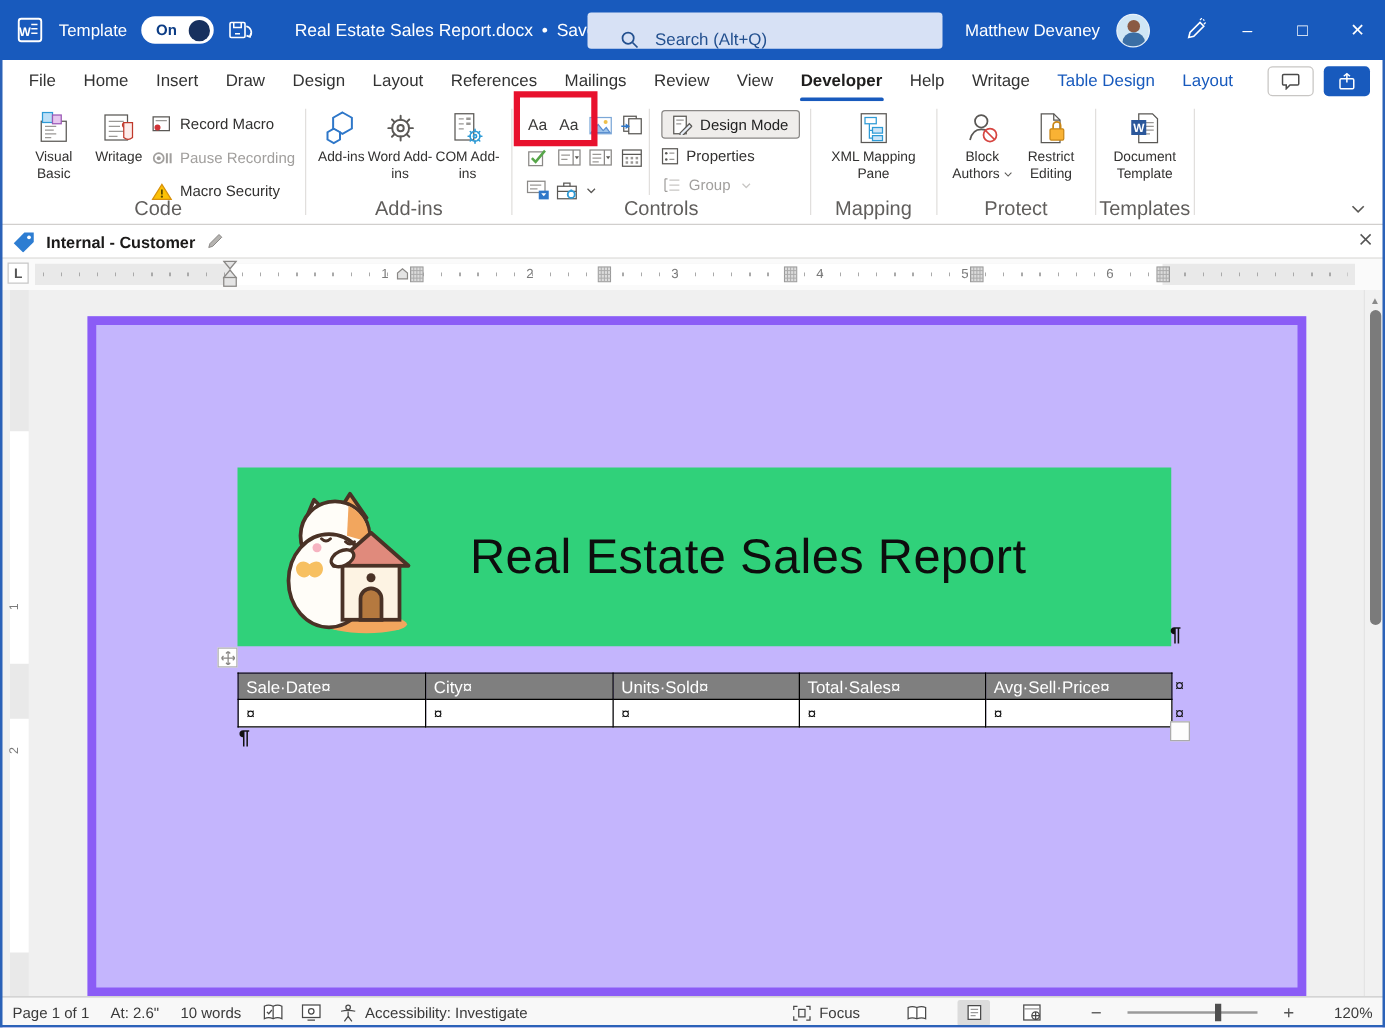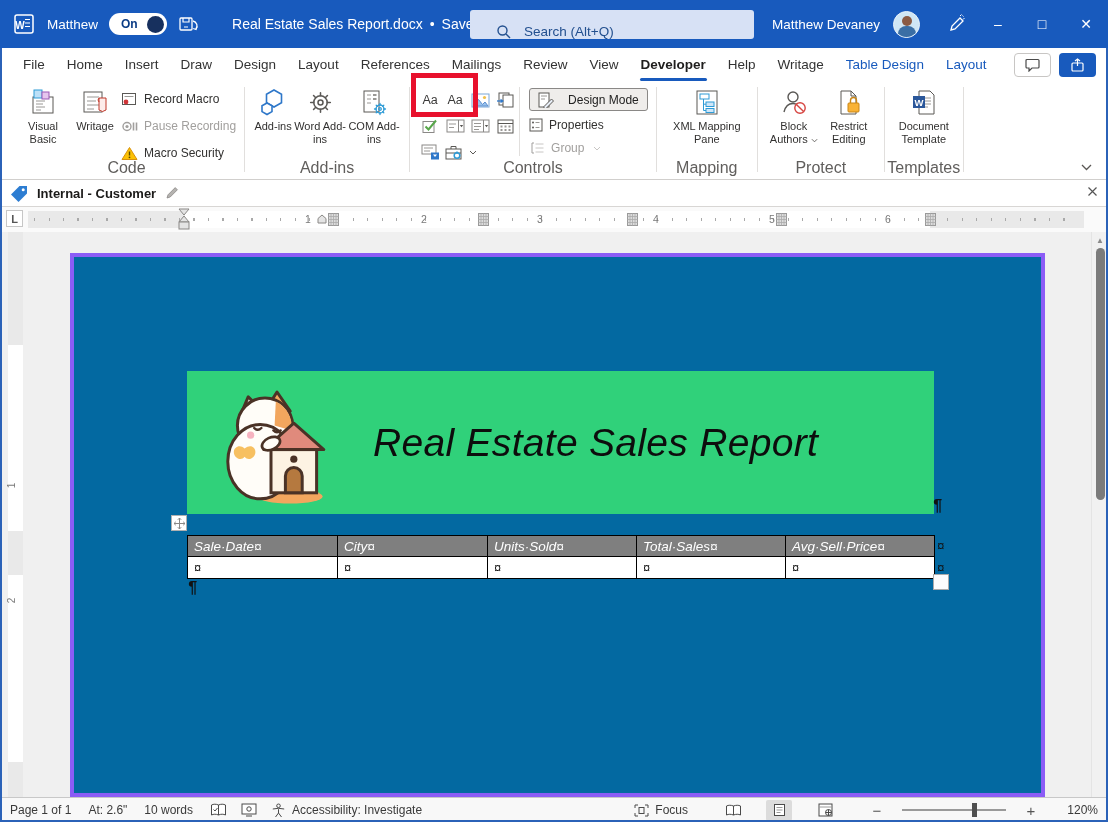--- a/index.html
+++ b/index.html
@@ -45,21 +45,21 @@
   .bigbtn { width:52px; display:flex; flex-direction:column; align-items:center; padding-top:3px; font-size:11px; color:#323130; text-align:center; line-height:1.18; cursor:pointer; }
   .bigbtn .bicon { height:31px; display:flex; align-items:center; justify-content:center; }
   .bigbtn .blabel { margin-top:2px; }
   .code-col { display:flex; flex-direction:column; gap:9px; padding-top:6px; }
   .smallbtn { display:flex; align-items:center; gap:6px; font-size:12px; color:#323130; height:18px; cursor:pointer; white-space:nowrap; }
   .smallbtn.disabled { color:#a19f9d; cursor:default; }
   .ctl-grid { display:grid; grid-template-columns:repeat(4,25px); grid-auto-rows:26px; padding-top:4px; }
   .ctl { width:24px; height:24px; display:flex; align-items:center; justify-content:center; cursor:pointer; color:#3b3a39; }
   .ctl .aa { font-size:12.5px; letter-spacing:0; }
   .ctl-right { display:flex; flex-direction:column; gap:5px; padding:4px 0 0 8px; }
-  .design-mode-btn { display:flex; align-items:center; gap:14px; border:1px solid #8a8886; background:#efedeb; border-radius:3px; padding:0 8px; height:23px; font-size:12px; color:#222; cursor:pointer; white-space:nowrap; }
+  .design-mode-btn { display:flex; align-items:center; gap:6px; border:1px solid #8a8886; background:#efedeb; border-radius:3px; padding:0 8px; height:23px; font-size:12px; color:#222; cursor:pointer; white-space:nowrap; }
   .caret { display:inline-block; margin-left:3px; }
   .ribbon-collapse { position:absolute; right:16px; bottom:8px; cursor:pointer; color:#5a5855; }
   .callout { position:absolute; left:411px; top:73px; width:67px; height:44px; border:5px solid var(--callout-red); z-index:60; pointer-events:none; }
 
   
   .sensbar { height:27px; background:#fff; border-bottom:1px solid #d8d6d4; display:flex; align-items:center; padding:0 10px; gap:9px; position:relative; }
   .sens-label { font-size:13px; font-weight:700; color:#1b1a19; }
   .sens-close { position:absolute; right:9px; top:5px; cursor:pointer; }
 
   
@@ -72,21 +72,21 @@
   .hruler .colmark { position:absolute; top:2px; cursor:col-resize; }
   .indent-marker { position:absolute; left:150px; top:-3px; cursor:pointer; z-index:6; }
   .pent-marker { position:absolute; left:289px; top:3px; cursor:pointer; }
 
   
   .canvas { position:relative; height:565px; background:#f0f0f0; overflow:hidden; }
   .vruler { position:absolute; left:8px; top:0; bottom:0; width:15px; background:#e9e9e9; }
   .vruler .vseg1 { position:absolute; left:0; right:0; top:113px; height:186px; background:#fff; }
   .vruler .vseg2 { position:absolute; left:0; right:0; top:343px; height:187px; background:#fff; }
   .vruler .vnum { position:absolute; left:1px; font-size:10px; color:#7a7a7a; transform:rotate(-90deg); }
-  .page { position:absolute; left:70px; top:21px; width:975px; height:544px; background:#0369a1; border:4px solid #8b5cf6;font-style:italic; }
+  .page { position:absolute; left:70px; top:21px; width:975px; height:544px; background:#c4b5fd; border:7px solid #8b5cf6; }
   .banner { position:absolute; left:113px; top:114px; width:747px; height:143px; background:var(--banner-green); cursor:pointer; }
   .banner-title { position:absolute; left:186px; top:0; height:100%; display:flex; align-items:center; font-size:39px; color:#0d0d0d; letter-spacing:.3px; white-space:nowrap; }
   .logo { position:absolute; left:36px; top:9px; }
   .mark { position:absolute; color:#111; }
   .pilcrow { font-weight:700; font-size:16px; }
   .move-handle { position:absolute; left:97px; top:258px; width:16px; height:16px; background:#fff; border:1px solid #b0b0b0; display:flex; align-items:center; justify-content:center; cursor:move; }
   table.wtable { position:absolute; left:113px; top:278px; width:747px; border-collapse:collapse; table-layout:fixed; }
   table.wtable th { height:21px; background:var(--header-gray); color:#fff; font-weight:400; font-size:13.5px; text-align:left; padding:0 0 0 6px; border:1px solid #000; white-space:nowrap; overflow:hidden; cursor:text; }
   table.wtable td { height:22px; background:#fff; color:#111; font-size:12.5px; text-align:left; padding:0 0 0 6px; border:1px solid #000; cursor:text; }
   .resize-handle { position:absolute; left:859px; top:317px; width:16px; height:16px; border:1px solid #ababab; background:#fdfdfd; cursor:nwse-resize; }
@@ -111,21 +111,21 @@
 
 <div class="titlebar">
   <div class="tb-left">
     <span>
       <svg width="24" height="24" viewBox="0 0 24 24">
           <rect x="3" y="3" width="18" height="18" rx="2" fill="none" stroke="#fff" stroke-width="1.5"></rect>
           <path d="M13 7.5h5M13 11h5M13 14.5h5" stroke="#fff" stroke-width="1.2"></path>
           <text x="8" y="17" font-size="10" font-weight="bold" fill="#fff" text-anchor="middle" font-family="Liberation Sans,sans-serif">W</text>
         </svg>
     </span>
-    <span class="autosave-label">Matthew</span>
+    <span class="autosave-label">Template</span>
     <span class="toggle">
       <span class="toggle-on">On</span>
       <span class="toggle-knob"></span>
     </span>
     <span>
       <svg width="21" height="20" viewBox="0 0 21 20">
           <rect x="2" y="4" width="12" height="12" rx="1" fill="none" stroke="#fff" stroke-width="1.3"></rect>
           <path d="M5 4v4h6V4M6 13h4" stroke="#fff" stroke-width="1.2" fill="none"></path>
           <path d="M15 7a5 5 0 0 1 3 8" fill="none" stroke="#fff" stroke-width="1.3"></path>
           <path d="M18.8 12.5l-.8 3-2.8-1" fill="none" stroke="#fff" stroke-width="1.3"></path>

